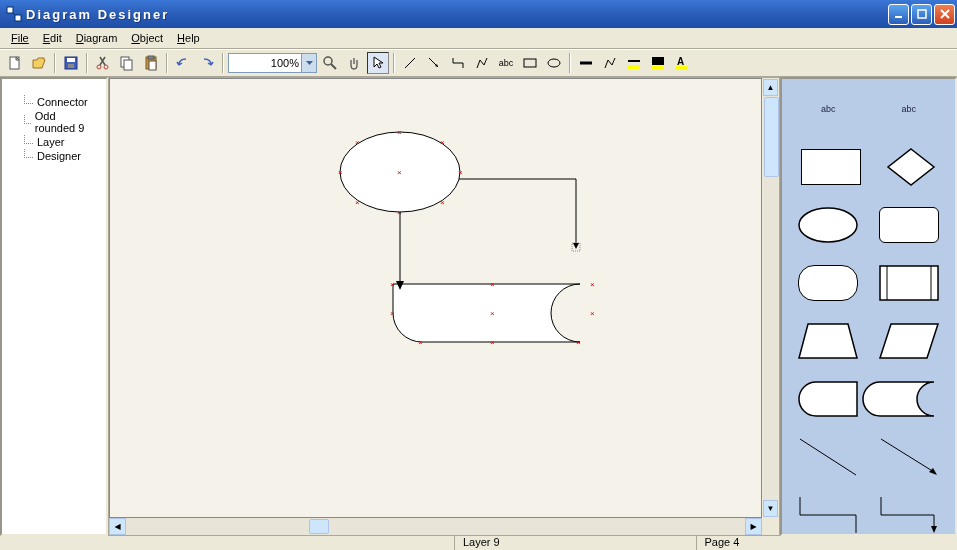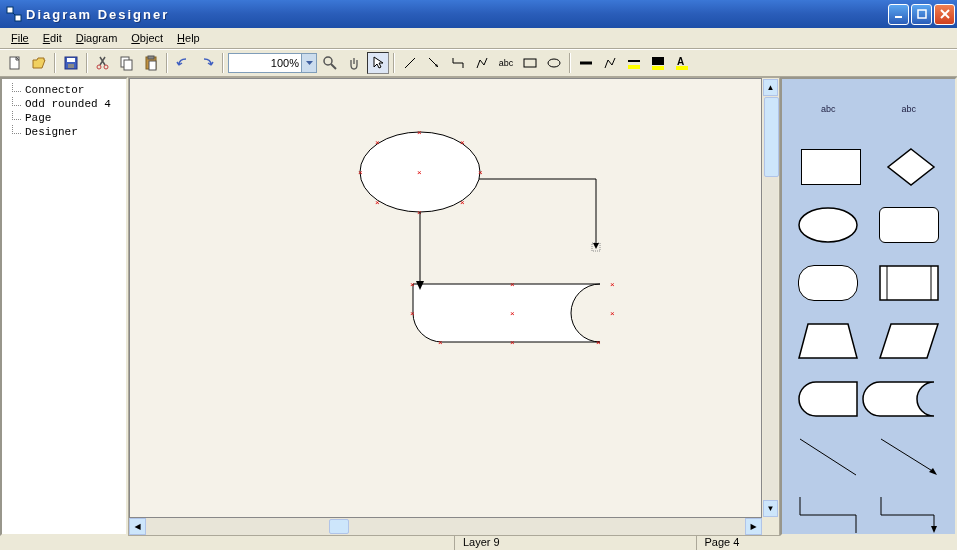--- a/index.html
+++ b/index.html
@@ -14,21 +14,21 @@
 .menubar { height: 21px; background: #ece9d8; display: flex; align-items: center; padding: 0 5px; border-bottom: 1px solid #aca899; gap: 2px; }
 .menuitem { padding: 2px 6px; cursor: default; }
 .menuitem span { text-decoration: underline; }
 .toolbar { height: 28px; background: #ece9d8; border-top: 1px solid #fff; border-bottom: 1px solid #aca899; display: flex; align-items: center; padding: 0 4px; gap: 2px; }
 .tbtn { width: 22px; height: 22px; display: flex; align-items: center; justify-content: center; border: 1px solid transparent; }
 .tsep { width: 2px; height: 20px; border-left: 1px solid #aca899; border-right: 1px solid #fff; margin: 0 2px; }
 .zoom-combo { display: flex; align-items: center; border: 1px solid #7f9db9; background: white; height: 20px; }
 .zoom-combo input { border: none; width: 40px; font-size: 11px; padding: 0 2px; text-align: right; margin-left: 32px; }
 .zoom-combo .dd { width: 15px; height: 18px; background: #cde; border-left: 1px solid #7f9db9; display:flex; align-items:center; justify-content:center;}
 .main { display: flex; height: 459px; }
-.sidebar-left { width: 128px; background: white; border: 2px inset #ece9d8; padding: 4px; font-family: Liberation Mono, monospace; }
+.sidebar-left { width: 108px; background: white; border: 2px inset #ece9d8; padding: 16px; }
 .tree-item { padding: 1px 2px; display: flex; align-items: center; gap: 4px; }
 .tree-item::before { content: ""; width: 8px; height: 8px; border-bottom: 1px dotted #888; border-left: 1px dotted #888; margin-left: 4px; margin-top:-6px;}
 .canvas-area { flex: 1; position: relative; background: #ece9d8; border:1px solid #aca899;}
 .canvas-scroll { position: absolute; left: 0; top: 0; right: 17px; bottom: 17px; background: #f5f2e9; border: 1px solid #888; overflow:hidden;}
 .vscroll { position: absolute; right: 0; top: 0; width: 17px; bottom: 17px; background: #e8e5d8; border: 1px solid #ece9d8; }
 .vscroll .up, .vscroll .down { height: 17px; background: #cde6fb; border:1px solid #b0c4e8; display:flex; align-items:center; justify-content:center; font-size:8px;}
 .vscroll .down { position:absolute; bottom:0; width:100%;}
 .vscroll .thumb { position:absolute; top:18px; width:15px; left:1px; height:80px; background:#cde6fb; border:1px solid #b0c4e8; border-radius:2px;}
 .hscroll { position: absolute; bottom: 0; left: 0; right: 17px; height: 17px; background: #e8e5d8; }
 .hscroll .left, .hscroll .right { width: 17px; height:17px; background: #cde6fb; border:1px solid #b0c4e8; display:inline-flex; align-items:center; justify-content:center; font-size:8px; position:absolute;}
@@ -224,24 +224,24 @@
       </svg>
     </div>
 </div>
 
 <div class="main">
   <div class="sidebar-left">
     <div class="tree-item">
         <span>Connector</span>
       </div>
     <div class="tree-item">
-        <span>Odd rounded 4</span>
+        <span>Odd rounded 9</span>
       </div>
     <div class="tree-item">
-        <span>Page</span>
+        <span>Layer</span>
       </div>
     <div class="tree-item">
         <span>Designer</span>
       </div>
   </div>
 
   <div class="canvas-area">
     <div class="canvas-scroll">
       <svg width="640" height="460">
 

